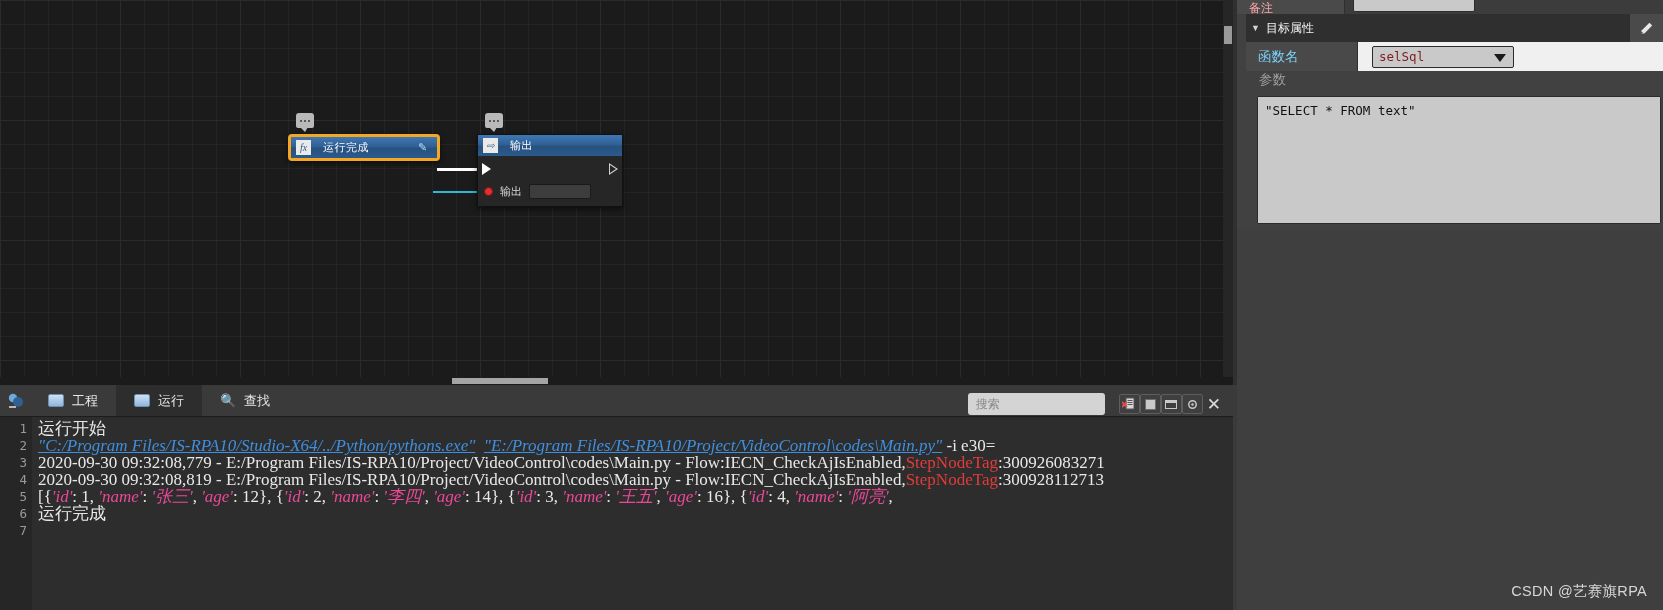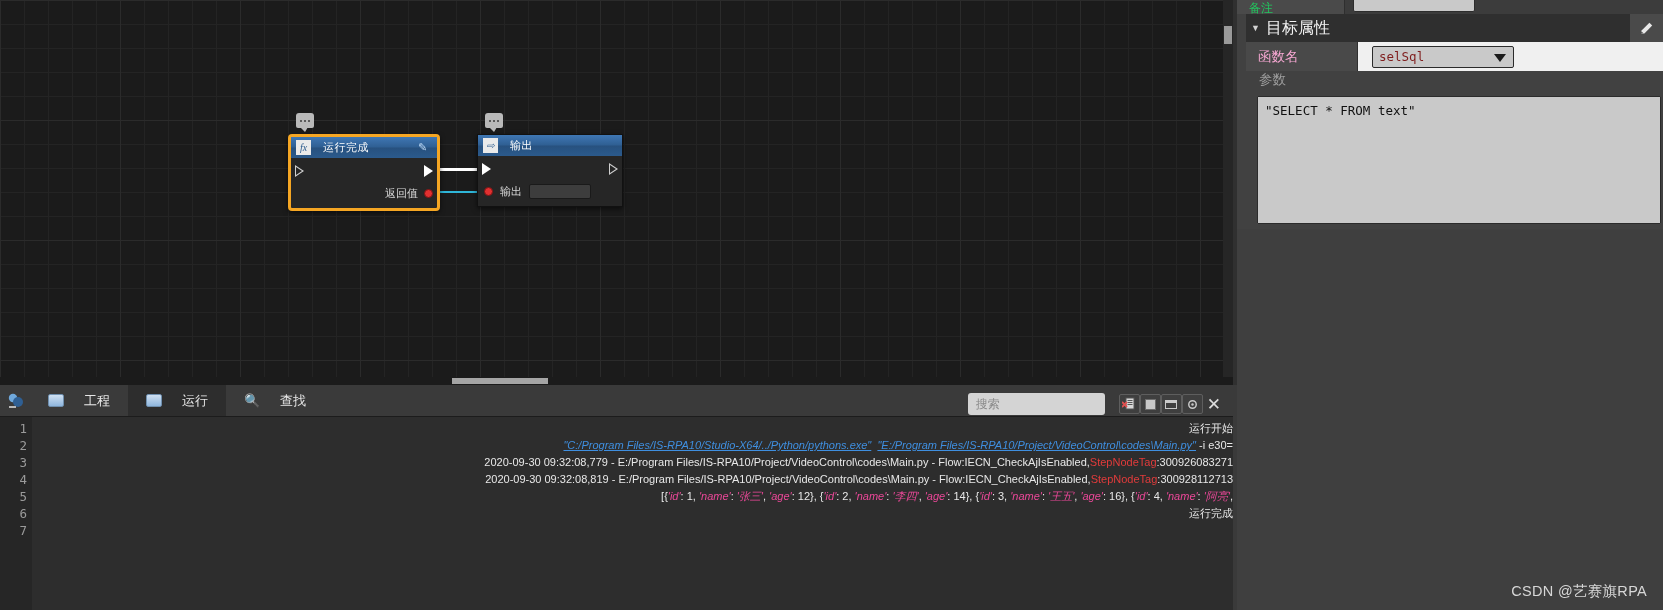--- a/index.html
+++ b/index.html
@@ -138,21 +138,21 @@
     background: #2d2d2d;
   }
   #tabbar {
     height: 32px; background: #3a3a3a; display: flex; align-items: stretch;
     border-bottom: 1px solid #1c1c1c; position: relative;
   }
   #app-badge {
     width: 30px; display: flex; align-items: center; justify-content: center;
   }
   .tab {
-    display: flex; align-items: center; gap: 20px;
+    display: flex; align-items: center; gap: 8px;
     padding: 0 18px; color: #e6e6e6; font-size: 13px;
     cursor: default;
   }
   .tab.active { background: #2d2d2d; }
   .tab-ico {
     width: 16px; height: 13px; border-radius: 2px;
     background: linear-gradient(#cfe0f2, #8fb6dd);
     border: 1px solid #6f8fae; display: inline-block;
   }
   .tab-ico.search {
@@ -187,66 +187,66 @@
   }
   #gutter {
     width: 32px; background: #262626; color: #9a9a9a;
     font-family: "DejaVu Sans Mono", monospace; font-size: 12.5px;
     padding-top: 3px; text-align: right; padding-right: 5px;
     flex: 0 0 32px;
   }
   #gutter div { height: 17px; line-height: 17px; }
   #log {
     flex: 1; padding-top: 3px; padding-left: 6px;
-    font-family: Liberation Sans, sans-serif; font-size: 11px;
-    color: #e8e8e8; white-space: pre; overflow: hidden; text-align: right;
+    font-family: Liberation Serif, serif; font-size: 17px;
+    color: #e8e8e8; white-space: pre; overflow: hidden;
   }
   #log .ln { height: 17px; line-height: 17px; }
   #log .lnk {
     color: #3f8fe0; text-decoration: underline; font-style: italic;
   }
   #log .tag { color: #e23b3b; }
   #log .blue { color: #ec4899; font-style: italic; }
 
   
   #right-panel {
     position: absolute; left: 1237px; top: 0; width: 426px; height: 610px;
     background: #414141;
   }
   #rp-partial-row {
     position: absolute; left: 0; top: 0; width: 426px; height: 14px;
     background: #3c3c3c; display: flex;
   }
   #rp-partial-label {
     width: 108px; height: 14px; background: #4a4a4a;
-    border-right: 1px solid #2f2f2f; color: #22c55e;
+    border-right: 1px solid #2f2f2f; color: #fca5a5;
     font-size: 12px; padding-left: 12px; overflow: hidden;
   }
   #rp-partial-field {
     margin-left: 8px; margin-top: -8px; width: 122px; height: 20px;
     background: #c9c9c9; border: 1px solid #2d2d2d; border-radius: 2px;
   }
   #rp-section {
     position: absolute; left: 9px; top: 14px; width: 417px; height: 28px;
     background: #2f2f2f; display: flex; align-items: center;
   }
   #rp-caret {
     color: #d3d3d3; font-size: 9px; margin: 0 6px 0 5px; line-height: 1;
   }
-  #rp-section-title { color: #f2f2f2; font-size: 16px; }
+  #rp-section-title { color: #f2f2f2; font-size: 12px; }
   #rp-edit-btn {
     position: absolute; right: 0; top: 0; width: 33px; height: 28px;
     background: #4a4a4a; display: flex; align-items: center; justify-content: center;
   }
   #rp-row-func {
     position: absolute; left: 9px; top: 42px; width: 417px; height: 29px;
     background: #f0f0f0; display: flex; align-items: center;
   }
   #rp-func-label {
-    width: 112px; height: 29px; background: #494949; color: #f9a8d4;
+    width: 112px; height: 29px; background: #494949; color: #7dd3fc;
     font-size: 13.5px; display: flex; align-items: center; padding-left: 12px;
     border-right: 1px solid #2f2f2f;
   }
   #rp-func-select {
     margin-left: 14px; width: 142px; height: 22px;
     background: #c9c9c9; border: 1px solid #2b2b2b; border-radius: 2px;
     display: flex; align-items: center; padding-left: 6px; position: relative;
   }
   #rp-func-value {
     font-family: "DejaVu Sans Mono", monospace; font-size: 12.5px; color: #7f1d1d;
@@ -296,30 +296,20 @@
       <div class="node-dots">
         <i></i>
           <i></i>
           <i></i>
       </div>
       <div class="node-body">
         <div class="node-header">
           <span class="node-ico">fx</span>
           <span class="node-title">运行完成</span>
           <span class="node-pencil">✎</span>
-        </div>
-        <div class="node-rows">
-          <div class="node-row" style="justify-content:space-between; padding:0 4px;">
-            <span class="pin-tri-hollow"></span>
-            <span class="pin-tri-out"></span>
-          </div>
-          <div class="node-row" style="justify-content:flex-end; padding:0 4px; gap:6px;">
-            <span class="row-label">返回值</span>
-            <span class="pin-dot"></span>
-          </div>
         </div>
       </div>
     </div>
 
     <div class="node" style="left:477px; top:134px; width:146px;">
       <div class="node-dots">
         <i></i>
           <i></i>
           <i></i>
       </div>

